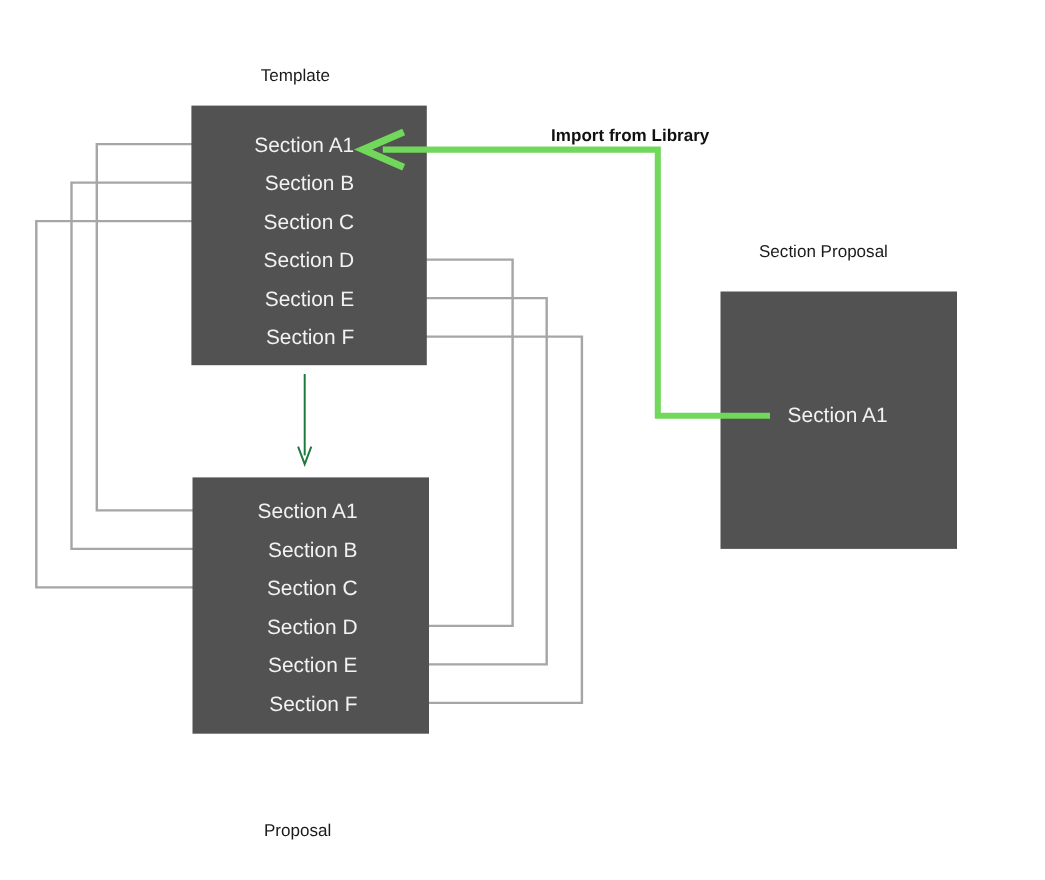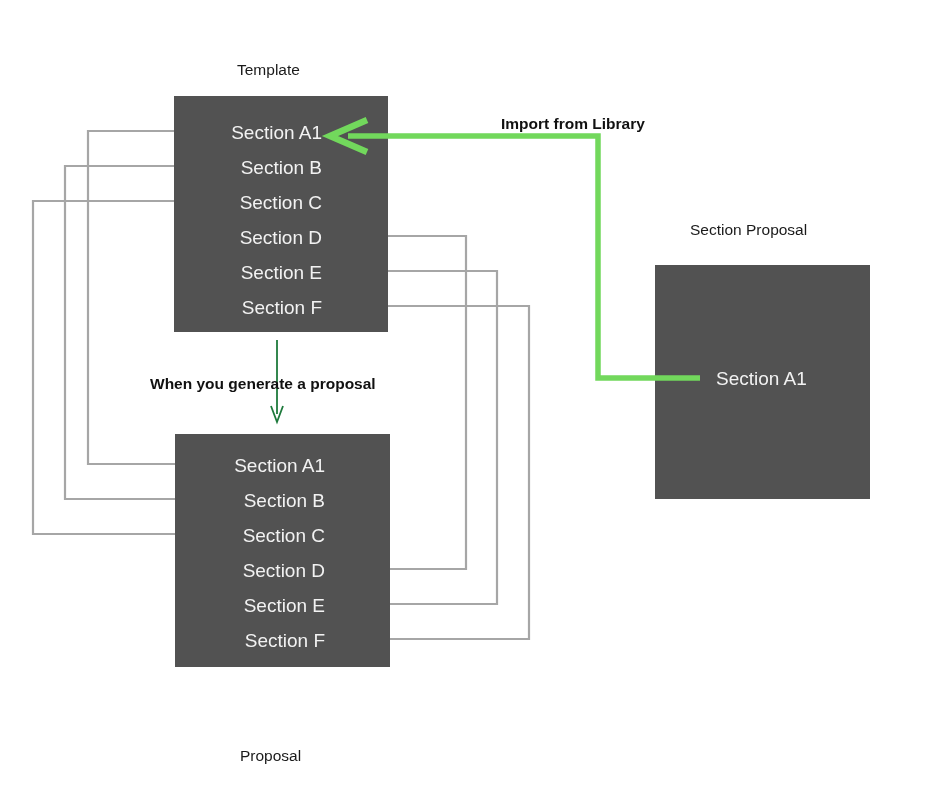--- a/index.html
+++ b/index.html
@@ -103,21 +103,20 @@
 
     <line x1="277" y1="340" x2="277" y2="414" stroke="#1e7a3c" stroke-width="1.8"></line>
     <path d="M 271 406 L 277 422 L 283 406" fill="none" stroke="#1e7a3c" stroke-width="1.8" stroke-linejoin="miter" stroke-linecap="butt"></path>
   </svg>
 
   <div class="diagram-title" style="left:237px; top:62px;">Template</div>
   <div class="diagram-title" style="left:240px; top:702px;margin-top:46px;">Proposal</div>
   <div class="diagram-title" style="left:690px; top:222px;">Section Proposal</div>
 
   <div class="annotation" style="left:501px; top:116px;">Import from Library</div>
-  <div class="annotation" style="left:150px; top:376px;">When you generate a proposal</div>
 
   <div class="section-label" style="left:132px; top:123px; width:190px;">Section A1</div>
   <div class="section-label" style="left:132px; top:158px; width:190px;">Section B</div>
   <div class="section-label" style="left:132px; top:193px; width:190px;">Section C</div>
   <div class="section-label" style="left:132px; top:228px; width:190px;">Section D</div>
   <div class="section-label" style="left:132px; top:263px; width:190px;">Section E</div>
   <div class="section-label" style="left:132px; top:298px; width:190px;">Section F</div>
 
   <div class="section-label" style="left:135px; top:456px; width:190px;">Section A1</div>
   <div class="section-label" style="left:135px; top:491px; width:190px;">Section B</div>

